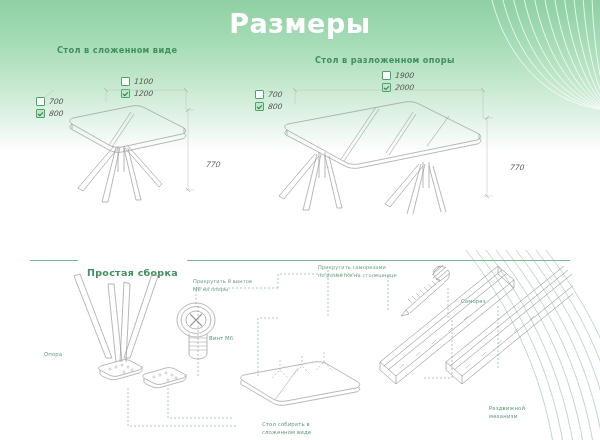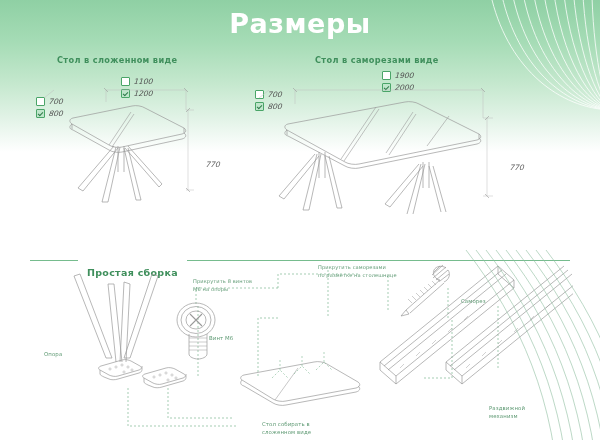--- a/index.html
+++ b/index.html
@@ -11,21 +11,21 @@
   .header{position:absolute;left:0;top:0;width:600px;height:152px;
           background:linear-gradient(180deg,#8fd0a4 0%,#a6dcb6 28%,#c5e8ce 55%,#e2f3e7 78%,#ffffff 100%);
           overflow:hidden;}
   .header-title{position:absolute;left:0;top:8px;width:600px;text-align:center;
           color:#ffffff;font-size:27px;font-weight:bold;letter-spacing:.5px;}
   .hdr-fan{position:absolute;right:-10px;top:-40px;width:170px;height:150px;}
 
   
   .sec-title{position:absolute;color:#3f8f5c;font-size:8.2px;font-weight:bold;
              letter-spacing:.35px;white-space:nowrap;}
-  #t-folded{left:57px;top:55px;text-align:right;}
+  #t-folded{left:57px;top:45px;text-align:right;}
   #t-extended{left:315px;top:55px;}
 
   
   .cb-group{position:absolute;}
   .cb-row{display:flex;align-items:center;height:11px;margin-bottom:1px;}
   .cb{width:7px;height:7px;border:1px solid #4aa568;border-radius:1px;
       background:#fff;margin-right:4px;position:relative;flex:none;}
   .cb.on{background:#bfe6cb;}
   .cb.on:after{content:"";position:absolute;left:1px;top:1.5px;width:4px;height:2px;
       border-left:1.1px solid #2f7a4a;border-bottom:1.1px solid #2f7a4a;
@@ -78,21 +78,21 @@
         <path d="M170,150 C152,132 134,78 132,8"></path>
         <path d="M170,150 C156,130 142,74 142,4"></path>
         <path d="M170,150 C160,128 150,70 152,0"></path>
         <path d="M170,150 C164,126 158,66 162,-4"></path>
       </g>
     </svg>
     <div class="header-title">Размеры</div>
   </div>
 
   <div class="sec-title" id="t-folded">Стол в сложенном виде</div>
-  <div class="sec-title" id="t-extended">Стол в саморезами виде</div>
+  <div class="sec-title" id="t-extended">Стол в разложенном опоры</div>
 
   <div class="cb-group" id="g-fold-w">
     <div class="cb-row">
       <span class="cb"></span>
       <span class="cb-lbl">1100</span>
     </div>
     <div class="cb-row">
       <span class="cb on"></span>
       <span class="cb-lbl">1200</span>
     </div>

